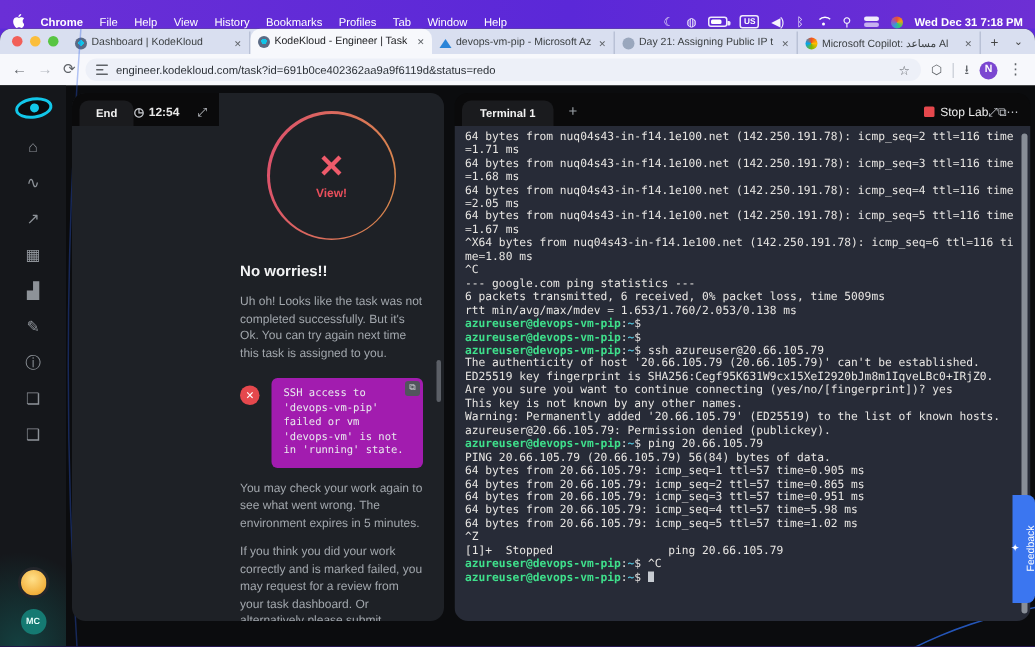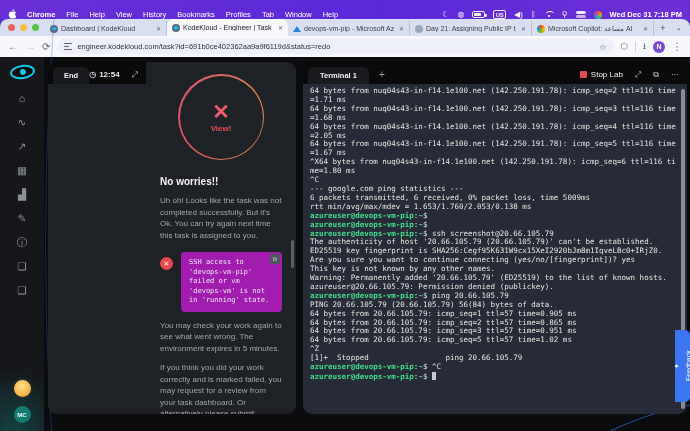--- a/index.html
+++ b/index.html
@@ -102,21 +102,21 @@
   .copy-btn { position:absolute; top:2px; right:2px; width:10px; height:10px; background:#51555d; border-radius:2px; color:#d4d7db; font-size:6px; display:flex; align-items:center; justify-content:center; }
   .tp-link { color:#29b6c5; }
   .tp-footer { margin-top:14px; color:#edeff1; font-size:8px; font-weight:bold; line-height:11px; }
   .panel-scrollbar { position:absolute; right:2px; top:178px; width:3px; height:28px; background:#5b5f66; border-radius:2px; }
 
   
   .term-card { position:absolute; left:303px; top:5px; width:384px; height:352px; display:flex; flex-direction:column; border-radius:9px; overflow:hidden; }
   .term-header { height:22px; background:#0a0a0b; display:flex; align-items:flex-end; padding:0 8px 0 5px; flex:none; }
   .term-tab { background:#1a1b1e; color:#f2f2f2; font-size:7.5px; font-weight:bold; padding:4px 12px; border-radius:6px 6px 0 0; }
   .term-plus { color:#9aa0a6; font-size:10px; padding:0 10px 4px 10px; }
-  .term-header-right { margin-left:auto; display:flex; align-items:center; gap:12px; padding-bottom:5px; }
+  .term-header-right { margin-left:auto; display:flex; align-items:center; gap:0; padding-bottom:5px; }
   .stop-wrap { display:flex; align-items:center; gap:4px; color:#f0f0f0; font-size:8px; }
   .stop-square { width:7px; height:7px; background:#e5484d; border-radius:1px; }
   .term-body { flex:1; background:#272b37; padding:3px 7px; position:relative; overflow:hidden; font-family:"DejaVu Sans Mono",monospace; }
   .tline { white-space:pre; font-size:7.5px; line-height:8.9px; color:#e7e5e2; }
   .p-user { color:#3fe08c; font-weight:bold; }
   .p-colon { color:#e7e5e2; }
   .p-path { color:#56c7df; font-weight:bold; }
   .p-dollar { color:#e7e5e2; }
   .cursor { display:inline-block; width:4px; height:7.5px; background:#c7cbd1; vertical-align:-1px; }
   .term-scroll { position:absolute; right:2px; top:5px; bottom:5px; width:4px; background:#9aa0a8; border-radius:2px; opacity:.85; }
@@ -313,32 +313,33 @@
               <div class="tline">64 bytes from nuq04s43-in-f14.1e100.net (142.250.191.78): icmp_seq=5 ttl=116 time</div>
               <div class="tline">=1.67 ms</div>
               <div class="tline">^X64 bytes from nuq04s43-in-f14.1e100.net (142.250.191.78): icmp_seq=6 ttl=116 ti</div>
               <div class="tline">me=1.80 ms</div>
               <div class="tline">^C</div>
               <div class="tline">--- google.com ping statistics ---</div>
               <div class="tline">6 packets transmitted, 6 received, 0% packet loss, time 5009ms</div>
               <div class="tline">rtt min/avg/max/mdev = 1.653/1.760/2.053/0.138 ms</div>
               <div class="tline"><span class="p-user">azureuser@devops-vm-pip</span><span class="p-colon">:</span><span class="p-path">~</span><span class="p-dollar">$ </span></div>
               <div class="tline"><span class="p-user">azureuser@devops-vm-pip</span><span class="p-colon">:</span><span class="p-path">~</span><span class="p-dollar">$ </span></div>
-              <div class="tline"><span class="p-user">azureuser@devops-vm-pip</span><span class="p-colon">:</span><span class="p-path">~</span><span class="p-dollar">$ </span><span class="p-cmd">ssh screenshot@20.66.105.79</span></div>
+              <div class="tline"><span class="p-user">azureuser@devops-vm-pip</span><span class="p-colon">:</span><span class="p-path">~</span><span class="p-dollar">$ </span><span class="p-cmd">ssh azureuser@20.66.105.79</span></div>
               <div class="tline">The authenticity of host '20.66.105.79 (20.66.105.79)' can't be established.</div>
               <div class="tline">ED25519 key fingerprint is SHA256:Cegf95K631W9cx15XeI2920bJm8m1IqveLBc0+IRjZ0.</div>
               <div class="tline">Are you sure you want to continue connecting (yes/no/[fingerprint])? yes</div>
               <div class="tline">This key is not known by any other names.</div>
               <div class="tline">Warning: Permanently added '20.66.105.79' (ED25519) to the list of known hosts.</div>
               <div class="tline">azureuser@20.66.105.79: Permission denied (publickey).</div>
               <div class="tline"><span class="p-user">azureuser@devops-vm-pip</span><span class="p-colon">:</span><span class="p-path">~</span><span class="p-dollar">$ </span><span class="p-cmd">ping 20.66.105.79</span></div>
               <div class="tline">PING 20.66.105.79 (20.66.105.79) 56(84) bytes of data.</div>
               <div class="tline">64 bytes from 20.66.105.79: icmp_seq=1 ttl=57 time=0.905 ms</div>
               <div class="tline">64 bytes from 20.66.105.79: icmp_seq=2 ttl=57 time=0.865 ms</div>
               <div class="tline">64 bytes from 20.66.105.79: icmp_seq=3 ttl=57 time=0.951 ms</div>
+              <div class="tline">64 bytes from 20.66.105.79: icmp_seq=4 ttl=57 time=5.98 ms</div>
               <div class="tline">64 bytes from 20.66.105.79: icmp_seq=5 ttl=57 time=1.02 ms</div>
               <div class="tline">^Z</div>
               <div class="tline">[1]+  Stopped                 ping 20.66.105.79</div>
               <div class="tline"><span class="p-user">azureuser@devops-vm-pip</span><span class="p-colon">:</span><span class="p-path">~</span><span class="p-dollar">$ </span><span class="p-cmd">^C</span></div>
               <div class="tline"><span class="p-user">azureuser@devops-vm-pip</span><span class="p-colon">:</span><span class="p-path">~</span><span class="p-dollar">$ </span><span class="cursor"></span></div>
             </div>
           <div class="term-scroll"></div>
         </div>
       </div>
 

